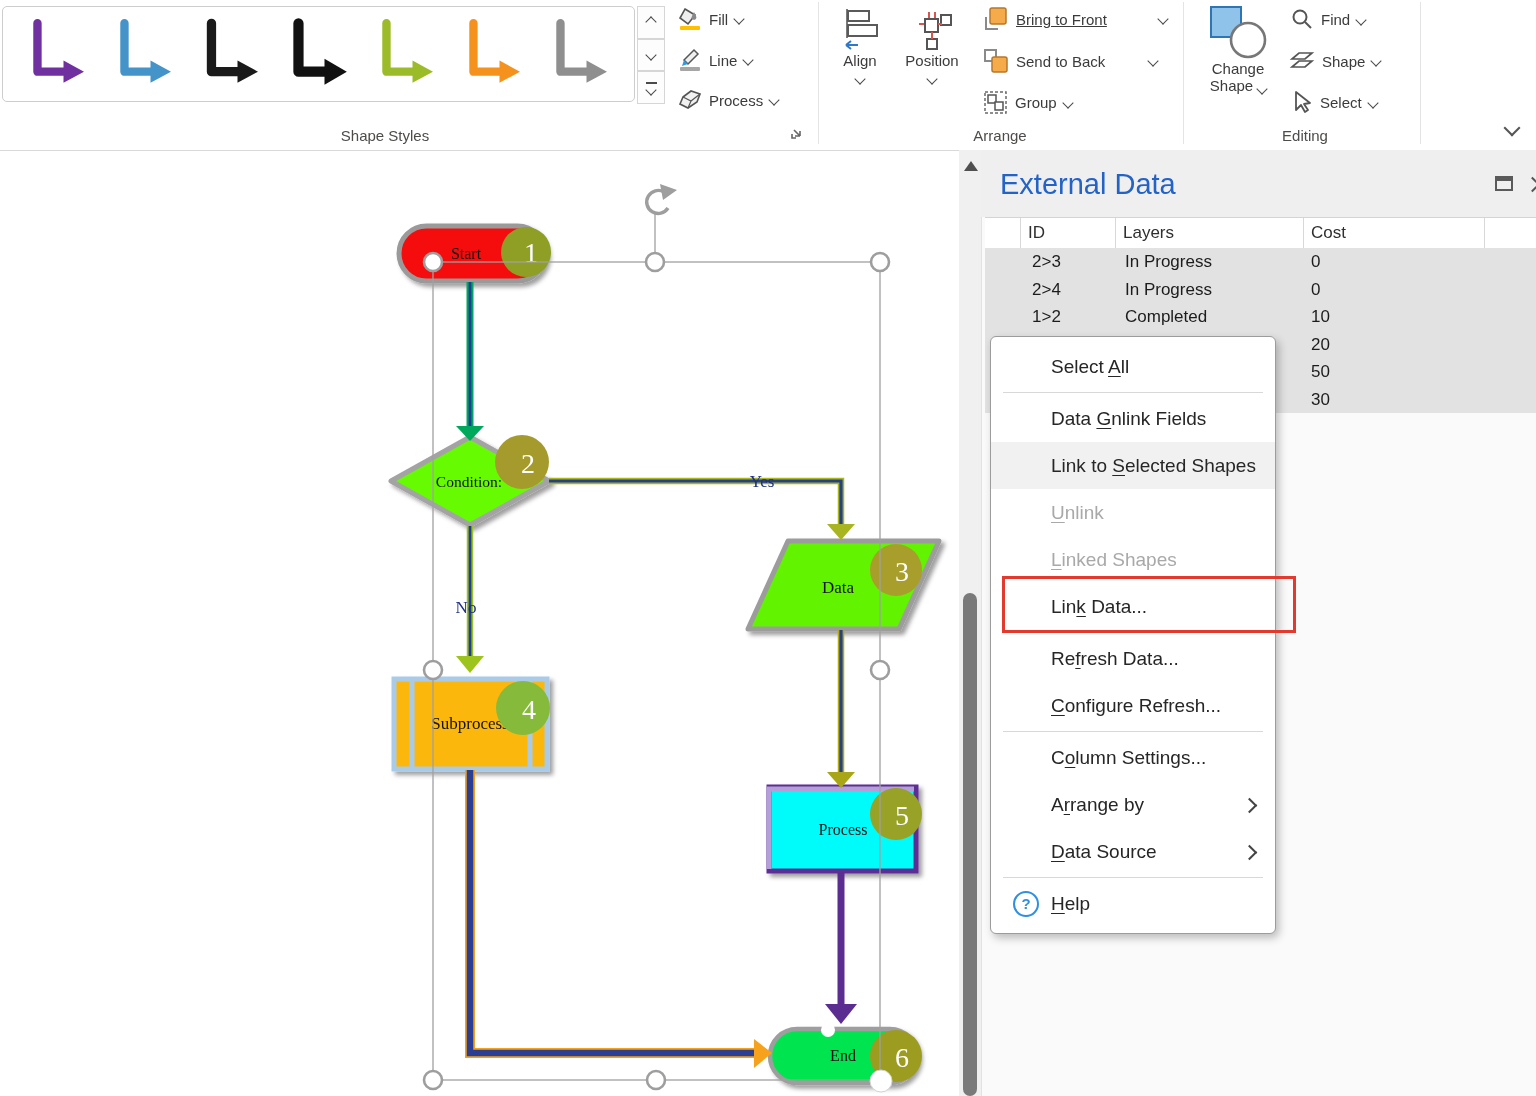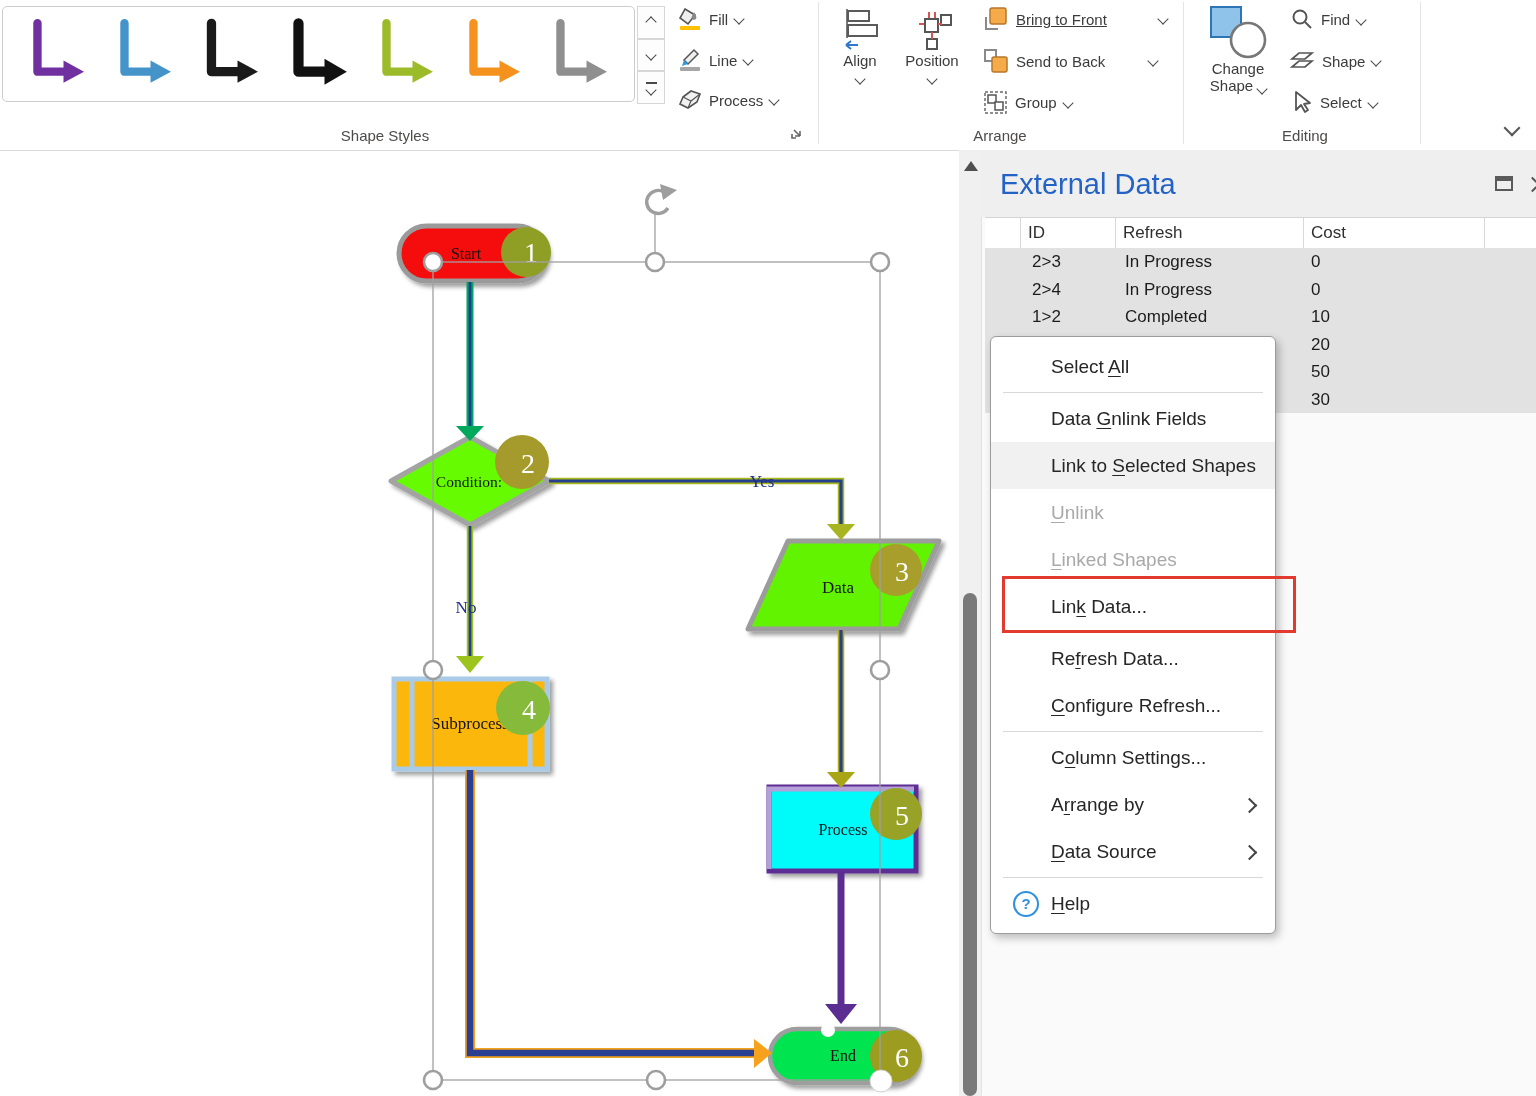--- a/index.html
+++ b/index.html
@@ -354,21 +354,21 @@
     <rect x="2" y="2" width="16" height="4" fill="#5a5a5a"></rect>
   </svg>
   <span class="abs chev right" style="left:1527px;top:179px;width:9px;height:9px;border-width:2px;border-color:#555;"></span>
 
   <div class="abs thead">
     <span class="tcolsep" style="left:35px;"></span>
     <span class="tcolsep" style="left:130px;"></span>
     <span class="tcolsep" style="left:318px;"></span>
     <span class="tcolsep" style="left:499px;"></span>
     <span class="cell" style="left:43px;line-height:30px;">ID</span>
-    <span class="cell" style="left:138px;line-height:30px;">Refresh</span>
+    <span class="cell" style="left:138px;line-height:30px;">Layers</span>
     <span class="cell" style="left:326px;line-height:30px;">Cost</span>
   </div>
 
   <div class="abs tbody">
     <div class="trow" style="top:0;">
       <span class="cell" style="left:47px;">2&gt;3</span>
       <span class="cell" style="left:140px;">In Progress</span>
       <span class="cell" style="left:326px;">0</span>
     </div>
     <div class="trow" style="top:27.5px;">

